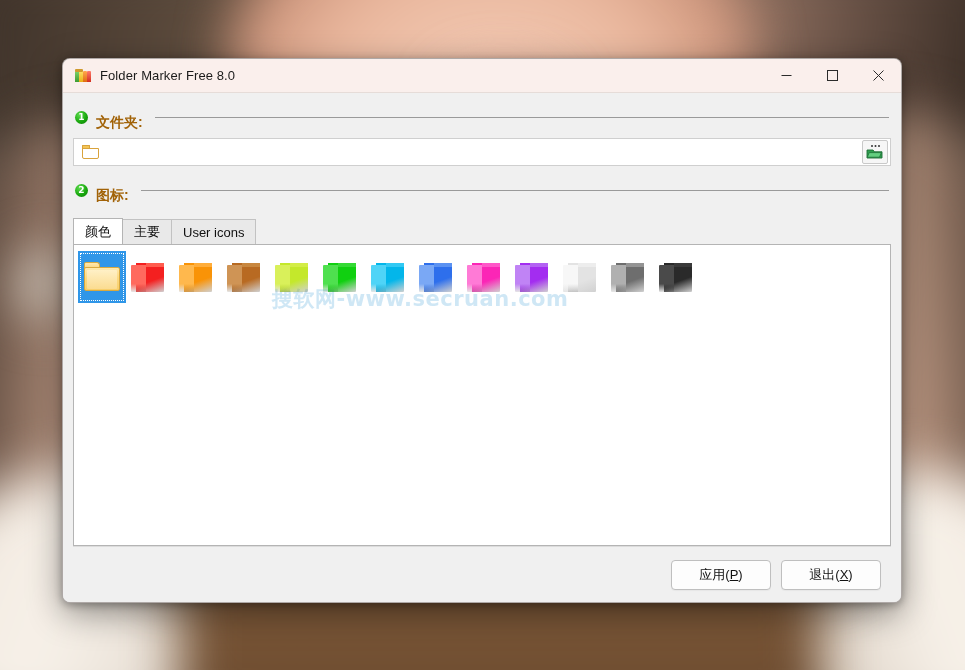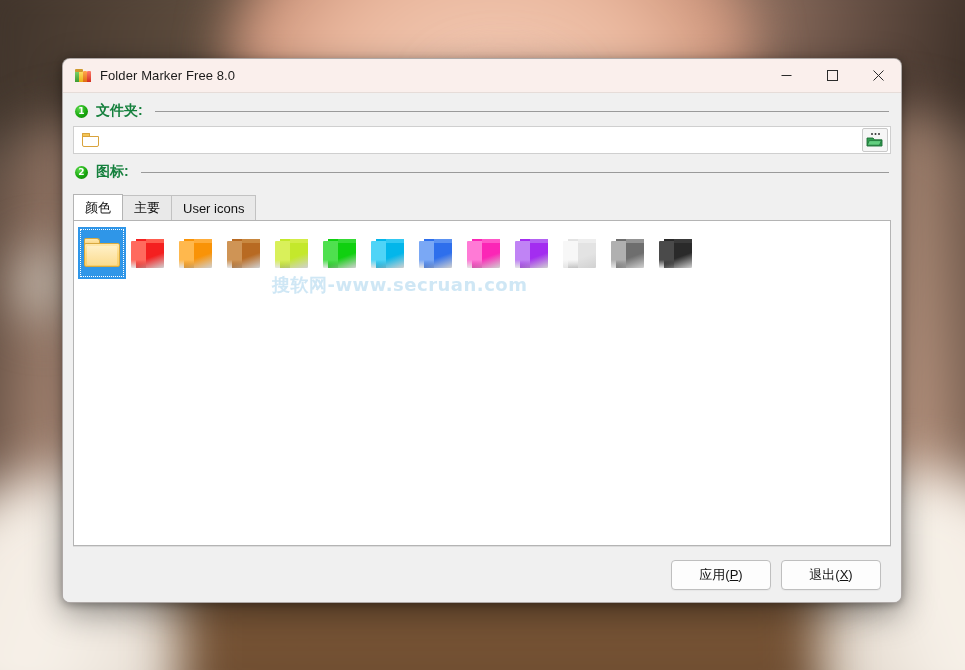--- a/index.html
+++ b/index.html
@@ -99,21 +99,21 @@
   #body { flex: 1; display: flex; flex-direction: column; padding: 0 10px; background:#f0f0f0; }
 
   
   .section-head { display: flex; align-items: center; gap: 8px; padding: 9px 2px 4px 2px; }
   .badge {
     width: 13px; height: 13px; border-radius: 50%; flex: none;
     background: radial-gradient(circle at 35% 30%, #5ddb4e 0%, #19a80e 55%, #0c7a06 100%);
     color: #fff; font-size: 9px; font-weight: bold; line-height: 13px; text-align: center;
     font-family: "DejaVu Sans", sans-serif;
   }
-  .section-title { font-size: 14px; font-weight: bold; color: #15803d; white-space: nowrap; }
+  .section-title { font-size: 14px; font-weight: bold; color: #a16207; white-space: nowrap; margin-top: 12px; }
   .section-rule { flex: 1; height: 1px; background: #9a9a9a; margin-left: 4px; }
 
   
   #path-row {
     flex: none; height: 28px; margin: 2px 0 0 0;
     background: #ffffff; border: 1px solid #cfcfcf;
     display: flex; align-items: center; position: relative;
   }
   #path-folder-icon { width:17px; height:14px; margin-left: 8px; flex:none; position:relative; }
   #path-folder-icon .fbody { position:absolute; left:0; top:3px; width:17px; height:11px; border-radius:0 0 2px 2px;
@@ -170,22 +170,22 @@
   
   .folder.closed .cbody { position:absolute; left:2px; top:7px; width:36px; height:24px; border-radius:2px;
      background: linear-gradient(180deg,#ffe9ae 0%,#fcd980 45%,#f8cf6a 100%); border:1px solid #d8a93f; }
   .folder.closed .ctab  { position:absolute; left:2px; top:2px; width:16px; height:7px; border-radius:2px 3px 0 0;
      background: linear-gradient(180deg,#ffe9ae 0%,#f9d27a 100%); border:1px solid #d8a93f; border-bottom:none; }
   .folder.closed .cinner{ position:absolute; left:5px; top:10px; width:30px; height:19px; border-radius:1px;
      background: linear-gradient(180deg,#fff0c6 0%,#fbdc91 100%); }
 
   
   #watermark {
-    position: absolute; left: 198px; top: 52px;
-    font-size: 18px; font-weight: bold; letter-spacing: .5px;
+    position: absolute; left: 198px; top: 40px;
+    font-size: 21px; font-weight: bold; letter-spacing: .5px;
     color: #cfe7f5; white-space: nowrap; z-index: 1;
     font-family: "DejaVu Sans", sans-serif;
     user-select: none;
   }
 
   
   #footer { flex: none; height: 56px; display: flex; align-items: center; justify-content: flex-end;
             gap: 10px; padding: 0 10px 0 0; border-top: 1px solid #dcdcdc; }
   .dlg-btn {
     min-width: 100px; height: 30px; padding: 0 16px;

